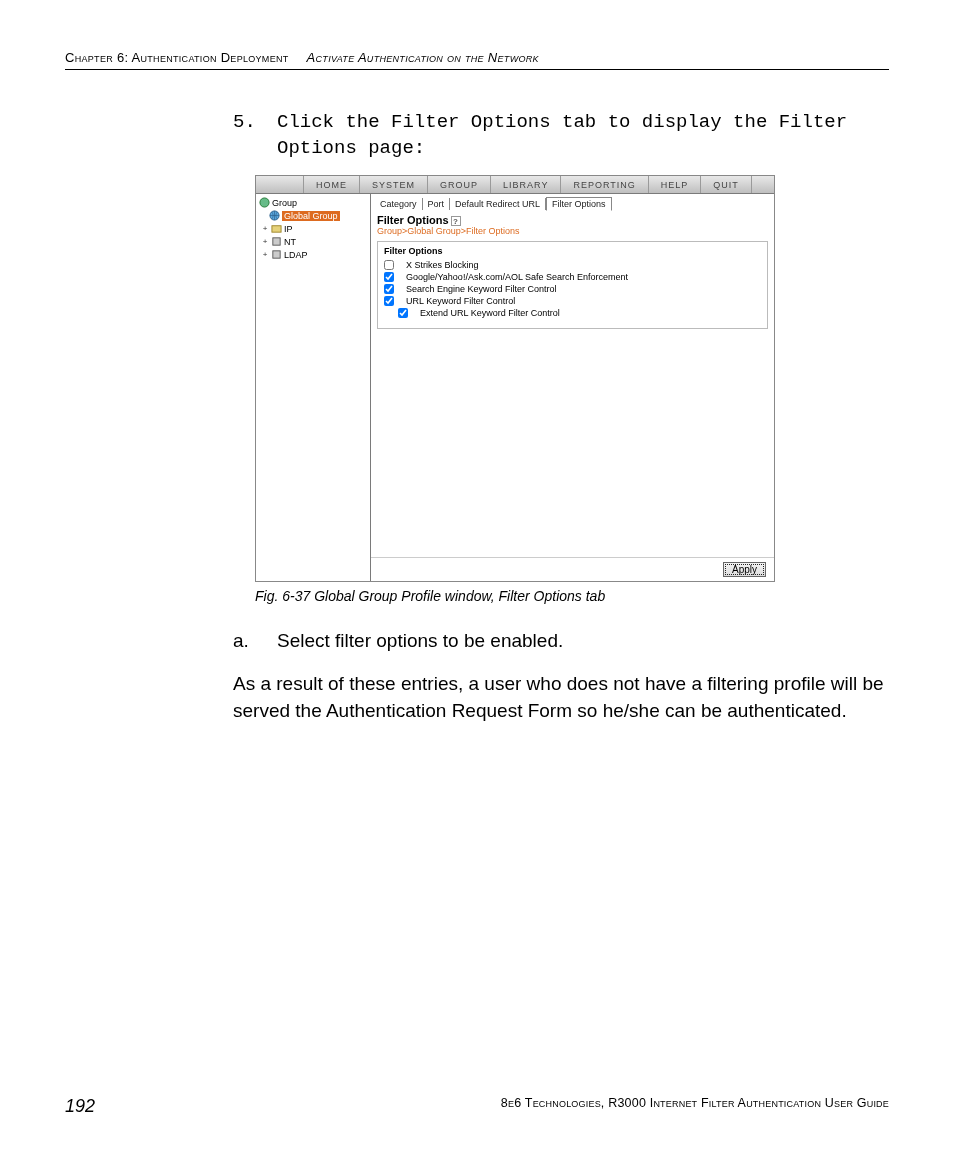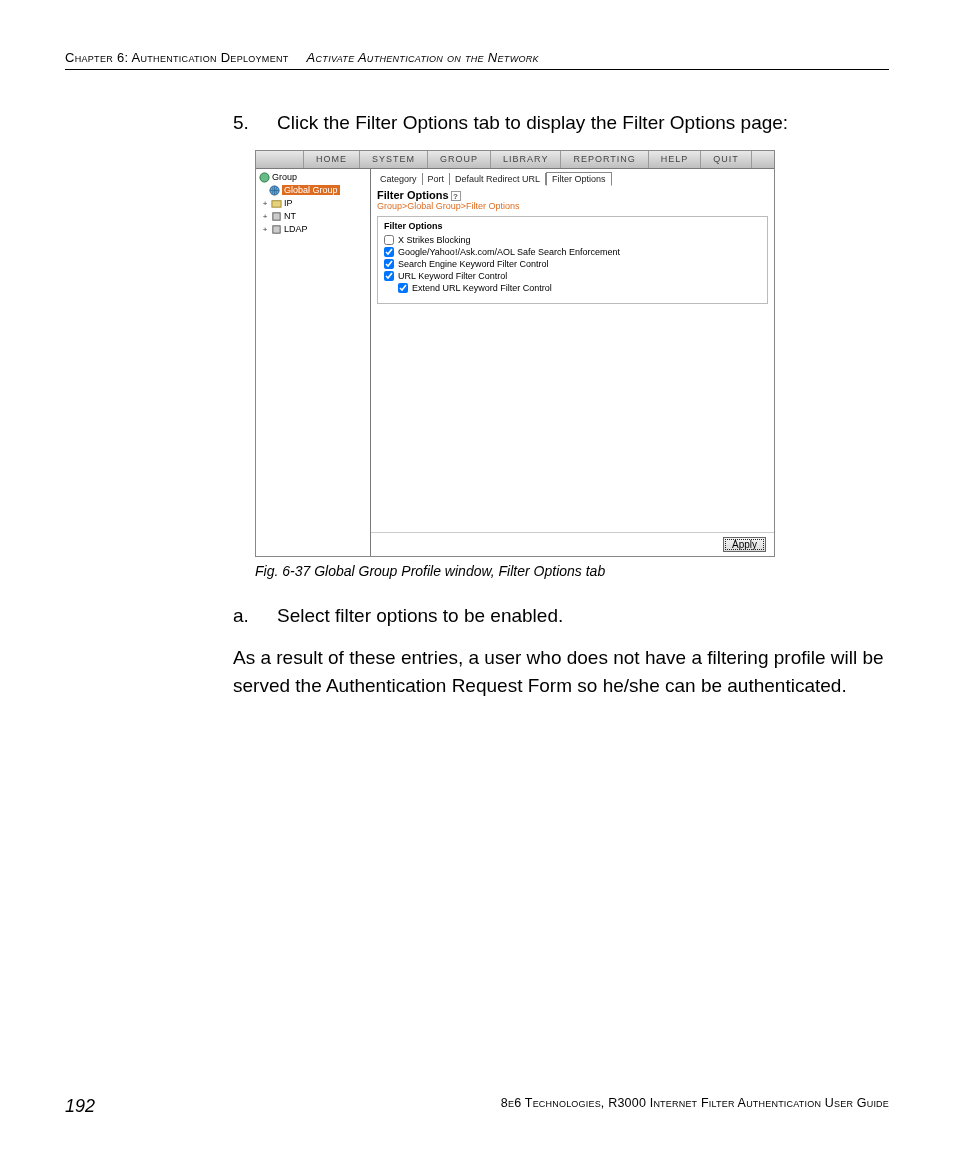--- a/index.html
+++ b/index.html
@@ -2,21 +2,21 @@
 <html><head>
 <meta charset="utf-8">
 <style>
   * { box-sizing: border-box; margin: 0; padding: 0; }
   html, body { width: 954px; height: 1159px; background: #fff; font-family: Arial, Helvetica, sans-serif; color: #000; }
   .page { position: relative; width: 954px; height: 1159px; padding: 50px 65px 40px 65px; }
   .running-head { display: flex; justify-content: flex-start; font-size: 13px; letter-spacing: 0.3px; border-bottom: 1.5px solid #000; padding-bottom: 4px; font-variant: small-caps; }
   .running-head .left { margin-right: 18px; }
   .running-head .right { font-style: italic; }
   .body-col { margin-left: 190px; margin-top: 40px; }
-  .step5 { font-size: 19px; line-height: 1.35; text-indent: -22px; padding-left: 22px; margin-bottom: 14px; }
+  .step5 { font-size: 19px; line-height: 1.35; text-indent: -22px; padding-left: 22px; margin-bottom: 14px; font-family: Liberation Mono, monospace; }
   .step5 .num { display: inline-block; width: 22px; }
   .figure { width: 520px; border: 1px solid #888; background: #fdba74; }
   .figcap { font-style: italic; font-size: 14px; margin-top: 6px; }
   .substeps { margin-top: 22px; font-size: 19px; line-height: 1.55; }
   .substeps .row { text-indent: -22px; padding-left: 22px; }
   .substeps .lbl { display: inline-block; width: 22px; }
   .para { font-size: 19px; line-height: 1.45; margin-top: 14px; margin-left: -22px; }
   .footer { position: absolute; left: 65px; right: 65px; bottom: 42px; display: flex; justify-content: space-between; font-size: 14px; }
   .footer .pg { font-size: 18px; font-style: italic; }
   .footer .ft { font-variant: small-caps; font-size: 12.5px; letter-spacing: 0.2px; }
@@ -36,21 +36,21 @@
   .tree-sel { background: #dd6b20; color: #fff; padding: 0 2px; }
   .contentpane { flex: 1; display: flex; flex-direction: column; background: #fff; }
   .tabrow { display: flex; align-items: flex-end; padding: 2px 4px 0 4px; height: 16px; font-size: 9px; }
   .tab { padding: 1px 5px; border-right: 1px solid #888; color: #222; cursor: default; }
   .tab.active { border: 1px solid #888; border-bottom: 1px solid #fff; background: #fff; position: relative; top: 1px; }
   .ptitle { font-weight: bold; font-size: 11px; padding: 4px 6px 0 6px; }
   .ptitle .qmark { display: inline-block; width: 10px; height: 10px; border: 1px solid #999; font-size: 8px; line-height: 9px; text-align: center; margin-left: 2px; color: #555; }
   .bcrumb { color: #dd6b20; font-weight: normal; font-size: 9px; padding: 0 6px 3px 6px; }
   .fogroup { margin: 2px 6px 0 6px; border: 1px solid #bbb; padding: 4px 6px 8px 6px; }
   .fogroup .fot { font-weight: bold; font-size: 9px; margin-bottom: 4px; }
-  .chkrow { display: flex; align-items: center; font-size: 9px; margin: 2px 0; }
+  .chkrow { display: flex; align-items: center; font-size: 9px; margin: 2px 0; gap: 8px; }
   .chkrow.indent { margin-left: 14px; }
   .chkrow input { width: 10px; height: 10px; margin-right: 4px; }
   .cfill { flex: 1; }
   .applybar { height: 24px; display: flex; justify-content: flex-end; align-items: center; padding-right: 8px; border-top: 1px solid #ccc; }
   .applybtn { font-size: 10px; padding: 1px 8px; background: linear-gradient(#f4f4f4,#dcdcdc); border: 1px solid #666; outline: 1px dotted #222; outline-offset: -3px; cursor: default; }
 </style>
 </head>
 <body>
 
 <div class="page">

